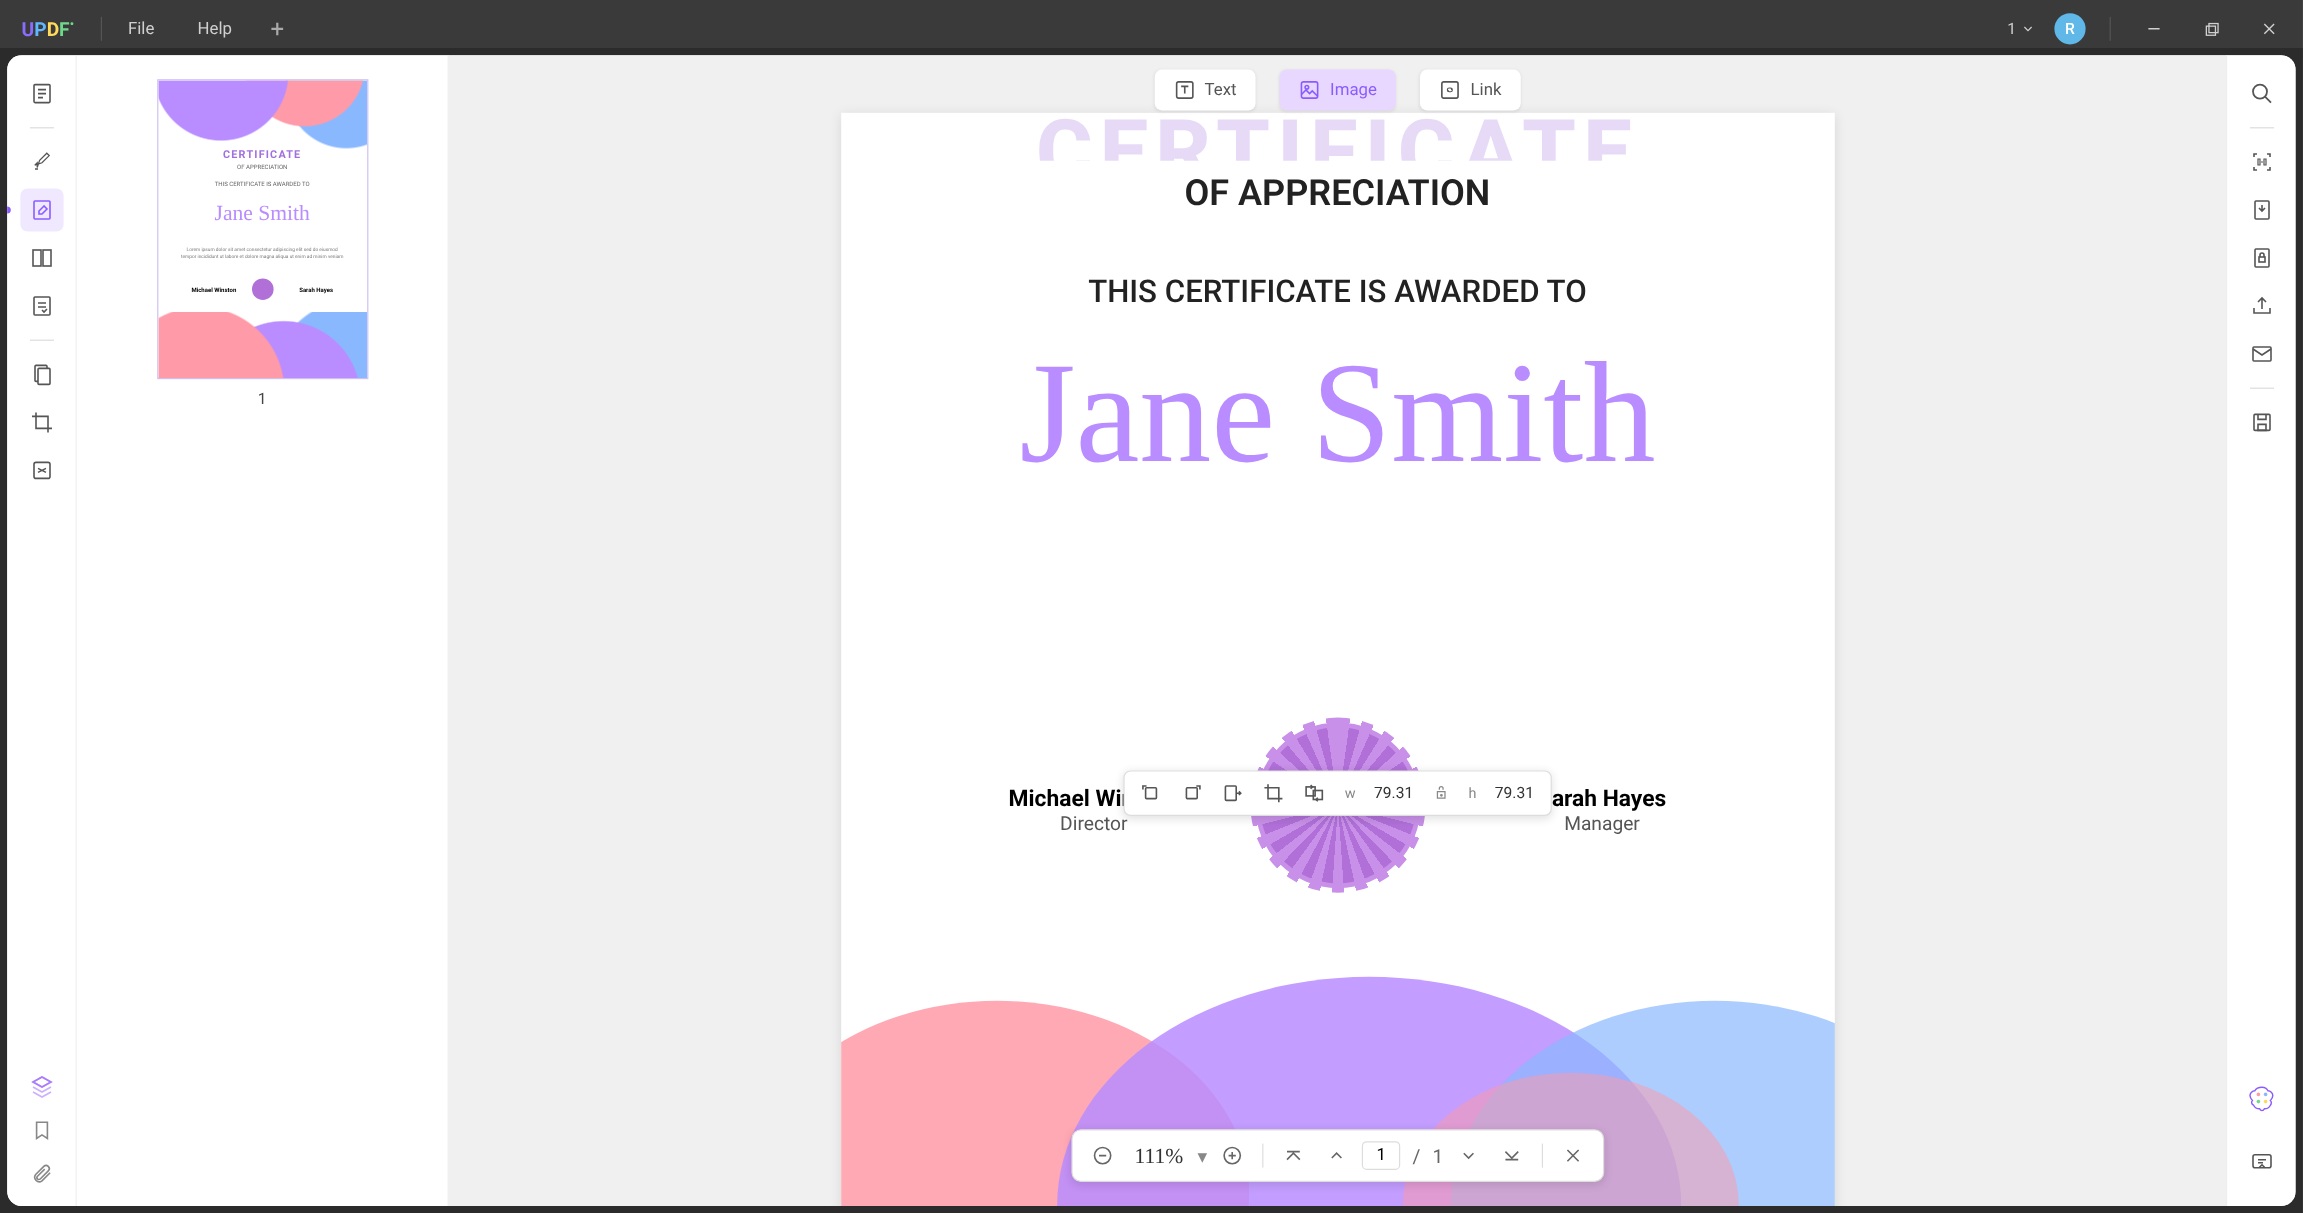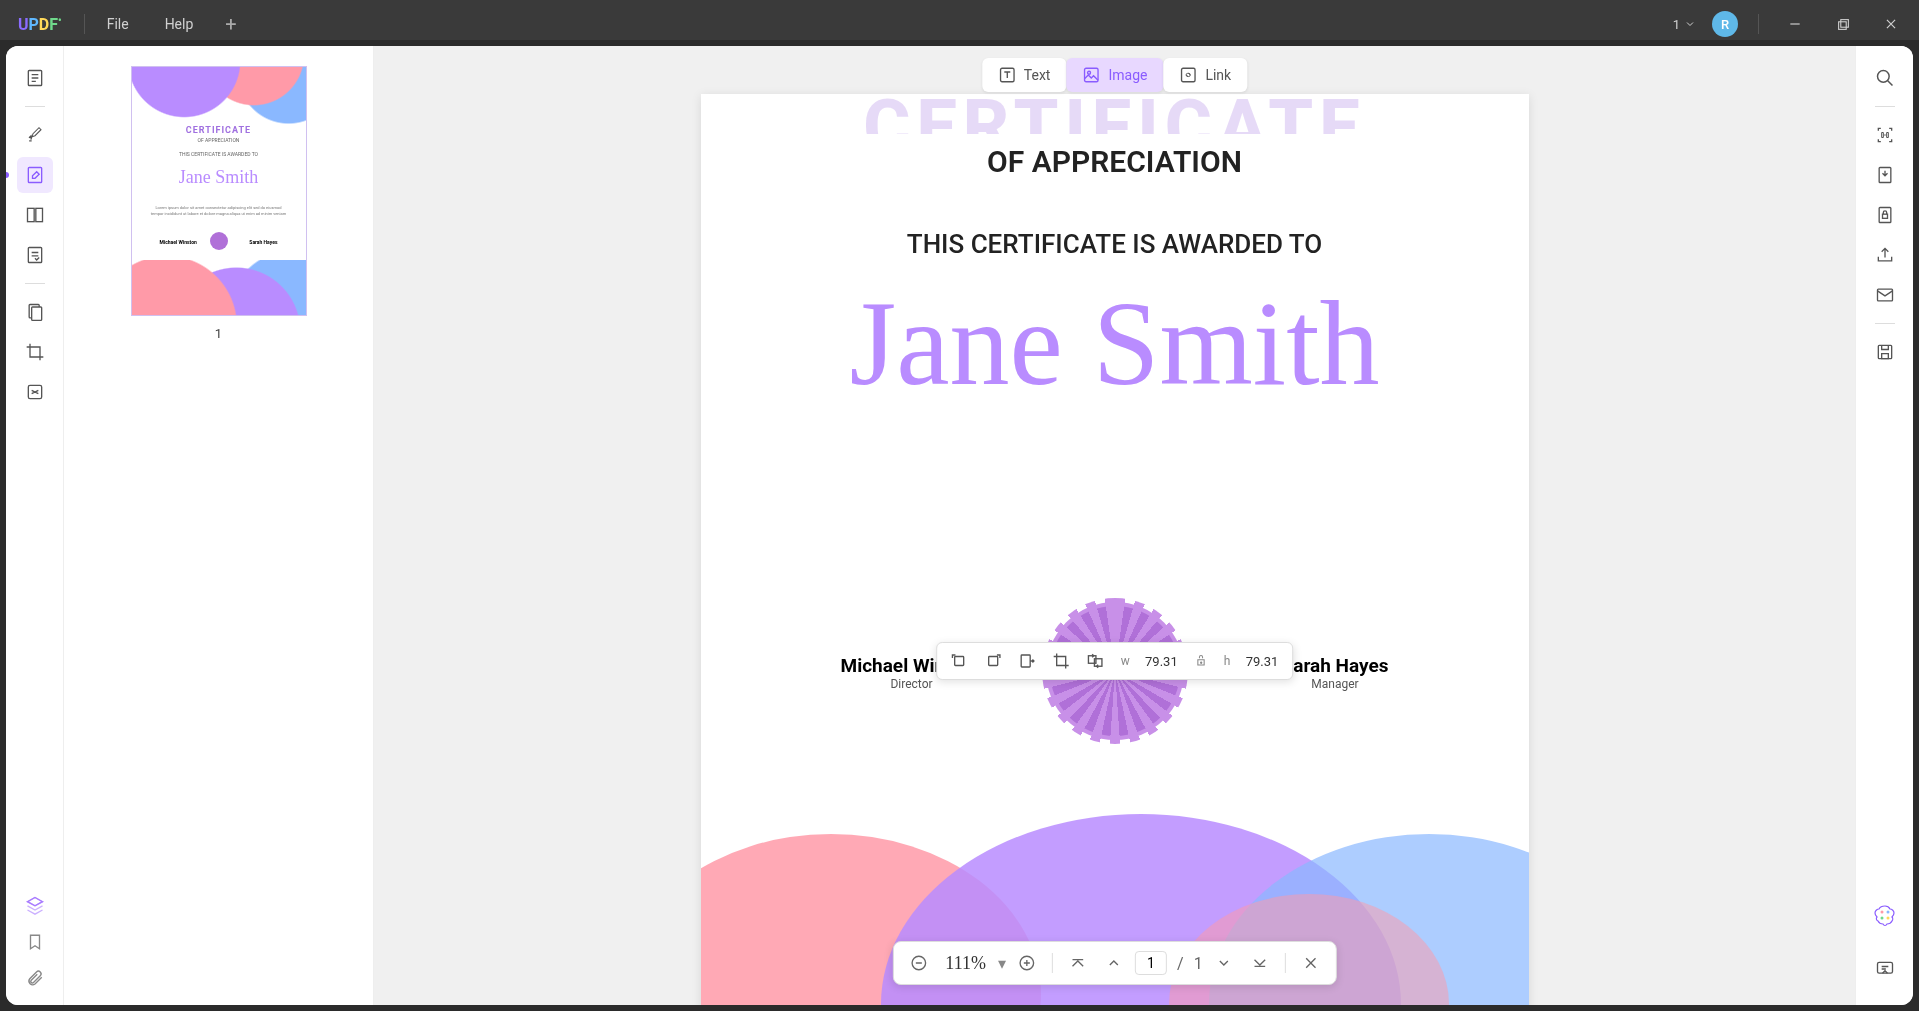--- a/index.html
+++ b/index.html
@@ -41,38 +41,38 @@
 .thumb .t-sub { position:absolute; top:70px; left:0; right:0; text-align:center; font-size:5px; color:#666;}
 .thumb .t-award { position:absolute; top:84px; left:0; right:0; text-align:center; font-size:5px; color:#666;}
 .thumb .t-name { position:absolute; top:100px; left:0; right:0; text-align:center; font-family:cursive; font-size:18px; color:#b98cff;}
 .thumb .t-body { position:absolute; top:138px; left:18px; right:18px; font-size:4px; color:#777; text-align:center; line-height:1.4;}
 .thumb .t-seal { position:absolute; top:165px; left:50%; transform:translateX(-50%); width:18px; height:18px; background:#b070d8; border-radius:50%;}
 .thumb .t-sig1 { position:absolute; top:172px; left:28px; font-size:5px; font-weight:700;}
 .thumb .t-sig2 { position:absolute; top:172px; right:28px; font-size:5px; font-weight:700;}
 .thumb .t-wave-bot { position:absolute; bottom:0; left:0; right:0; height:55px; background: radial-gradient(circle at 20% 120%, #ff9aa8 45%, transparent 46%), radial-gradient(circle at 60% 130%, #b98cff 50%, transparent 51%), radial-gradient(circle at 95% 110%, #8ab8ff 40%, transparent 41%);}
 
 .doc-area { flex:1; background:#f0f0f0; position:relative; overflow:hidden;}
-.edit-type-bar { position:absolute; top:12px; left:50%; transform:translateX(-50%); display:flex; gap:0; z-index:5;}
+.edit-type-bar { position:absolute; top:12px; left:50%; transform:translateX(-50%); display:flex; gap:20px; z-index:5;}
 .edit-type-bar .etbtn { display:flex; align-items:center; gap:8px; padding:8px 16px; background:#fff; border-radius:6px; cursor:pointer; font-size:14px; color:#555; box-shadow:0 1px 3px rgba(0,0,0,0.08);}
 .edit-type-bar .etbtn.active { background:#e8d8ff; color:#8a5cff;}
 .edit-type-bar .etbtn svg { width:18px; height:18px;}
 
 .page { position:absolute; top:48px; left:50%; transform:translateX(-50%); width:828px; height:940px; background:#fff; box-shadow:0 2px 10px rgba(0,0,0,0.1);}
 .page .big-title { position:absolute; top:-10px; left:0; right:0; text-align:center; font-size:72px; font-weight:800; color:#a070e0; letter-spacing:6px; opacity:0.25; overflow:hidden; height:50px;}
 .page .of-app { position:absolute; top:50px; left:0; right:0; text-align:center; font-size:30px; font-weight:600; color:#222;}
 .page .awarded { position:absolute; top:135px; left:0; right:0; text-align:center; font-size:26px; font-weight:500; color:#222;}
 .page .name { position:absolute; top:190px; left:0; right:0; text-align:center; font-family:"Brush Script MT", cursive; font-size:120px; color:#b98cff; line-height:1;}
 .page .body { position:absolute; top:390px; left:100px; right:100px; text-align:center; font-size:19px; color:#333; line-height:1.45;}
 .page .seal { position:absolute; top:512px; left:50%; transform:translateX(-50%); width:130px; height:130px;}
 .page .seal::before { content:""; position:absolute; inset:0; background:#b070d8; border-radius:50%; box-shadow: 0 0 0 4px #c890e8;}
 .page .seal-edge { position:absolute; inset:-8px; border-radius:50%; background: repeating-conic-gradient(#c890e8 0deg 8deg, transparent 8deg 16deg);}
 .page .sig1 { position:absolute; top:560px; left:140px; text-align:center;}
 .page .sig2 { position:absolute; top:560px; right:140px; text-align:center;}
 .page .sig-name { font-size:19px; font-weight:700; color:#000;}
-.page .sig-role { font-size:12px; color:#555;}
+.page .sig-role { font-size:16px; color:#555;}
 .page .wave-bot { position:absolute; bottom:0; left:0; right:0; height:250px; overflow:hidden;}
 .page .wave-bot .w1 { position:absolute; bottom:-120px; left:-80px; width:420px; height:320px; background:#ff9aa8; border-radius:50%; opacity:0.85;}
 .page .wave-bot .w2 { position:absolute; bottom:-160px; left:180px; width:520px; height:380px; background:#b98cff; border-radius:50%; opacity:0.85;}
 .page .wave-bot .w3 { position:absolute; bottom:-140px; right:-120px; width:440px; height:340px; background:#8ab8ff; border-radius:50%; opacity:0.7;}
 .page .wave-bot .w4 { position:absolute; bottom:-80px; right:80px; width:280px; height:220px; background:#ff9aa8; border-radius:50%; opacity:0.5;}
 
 .sel-box { position:absolute; top:632px; left:50%; transform:translateX(-50%); width:122px; height:122px; border:1px dashed #8a5cff; z-index:6;}
 .sel-box .handle { position:absolute; width:8px; height:8px; background:#b98cff; border:1px solid #8a5cff;}
 .sel-box .h-nw{top:-4px;left:-4px;} .sel-box .h-n{top:-4px;left:50%;margin-left:-4px;} .sel-box .h-ne{top:-4px;right:-4px;}
 .sel-box .h-w{top:50%;left:-4px;margin-top:-4px;} .sel-box .h-e{top:50%;right:-4px;margin-top:-4px;}

